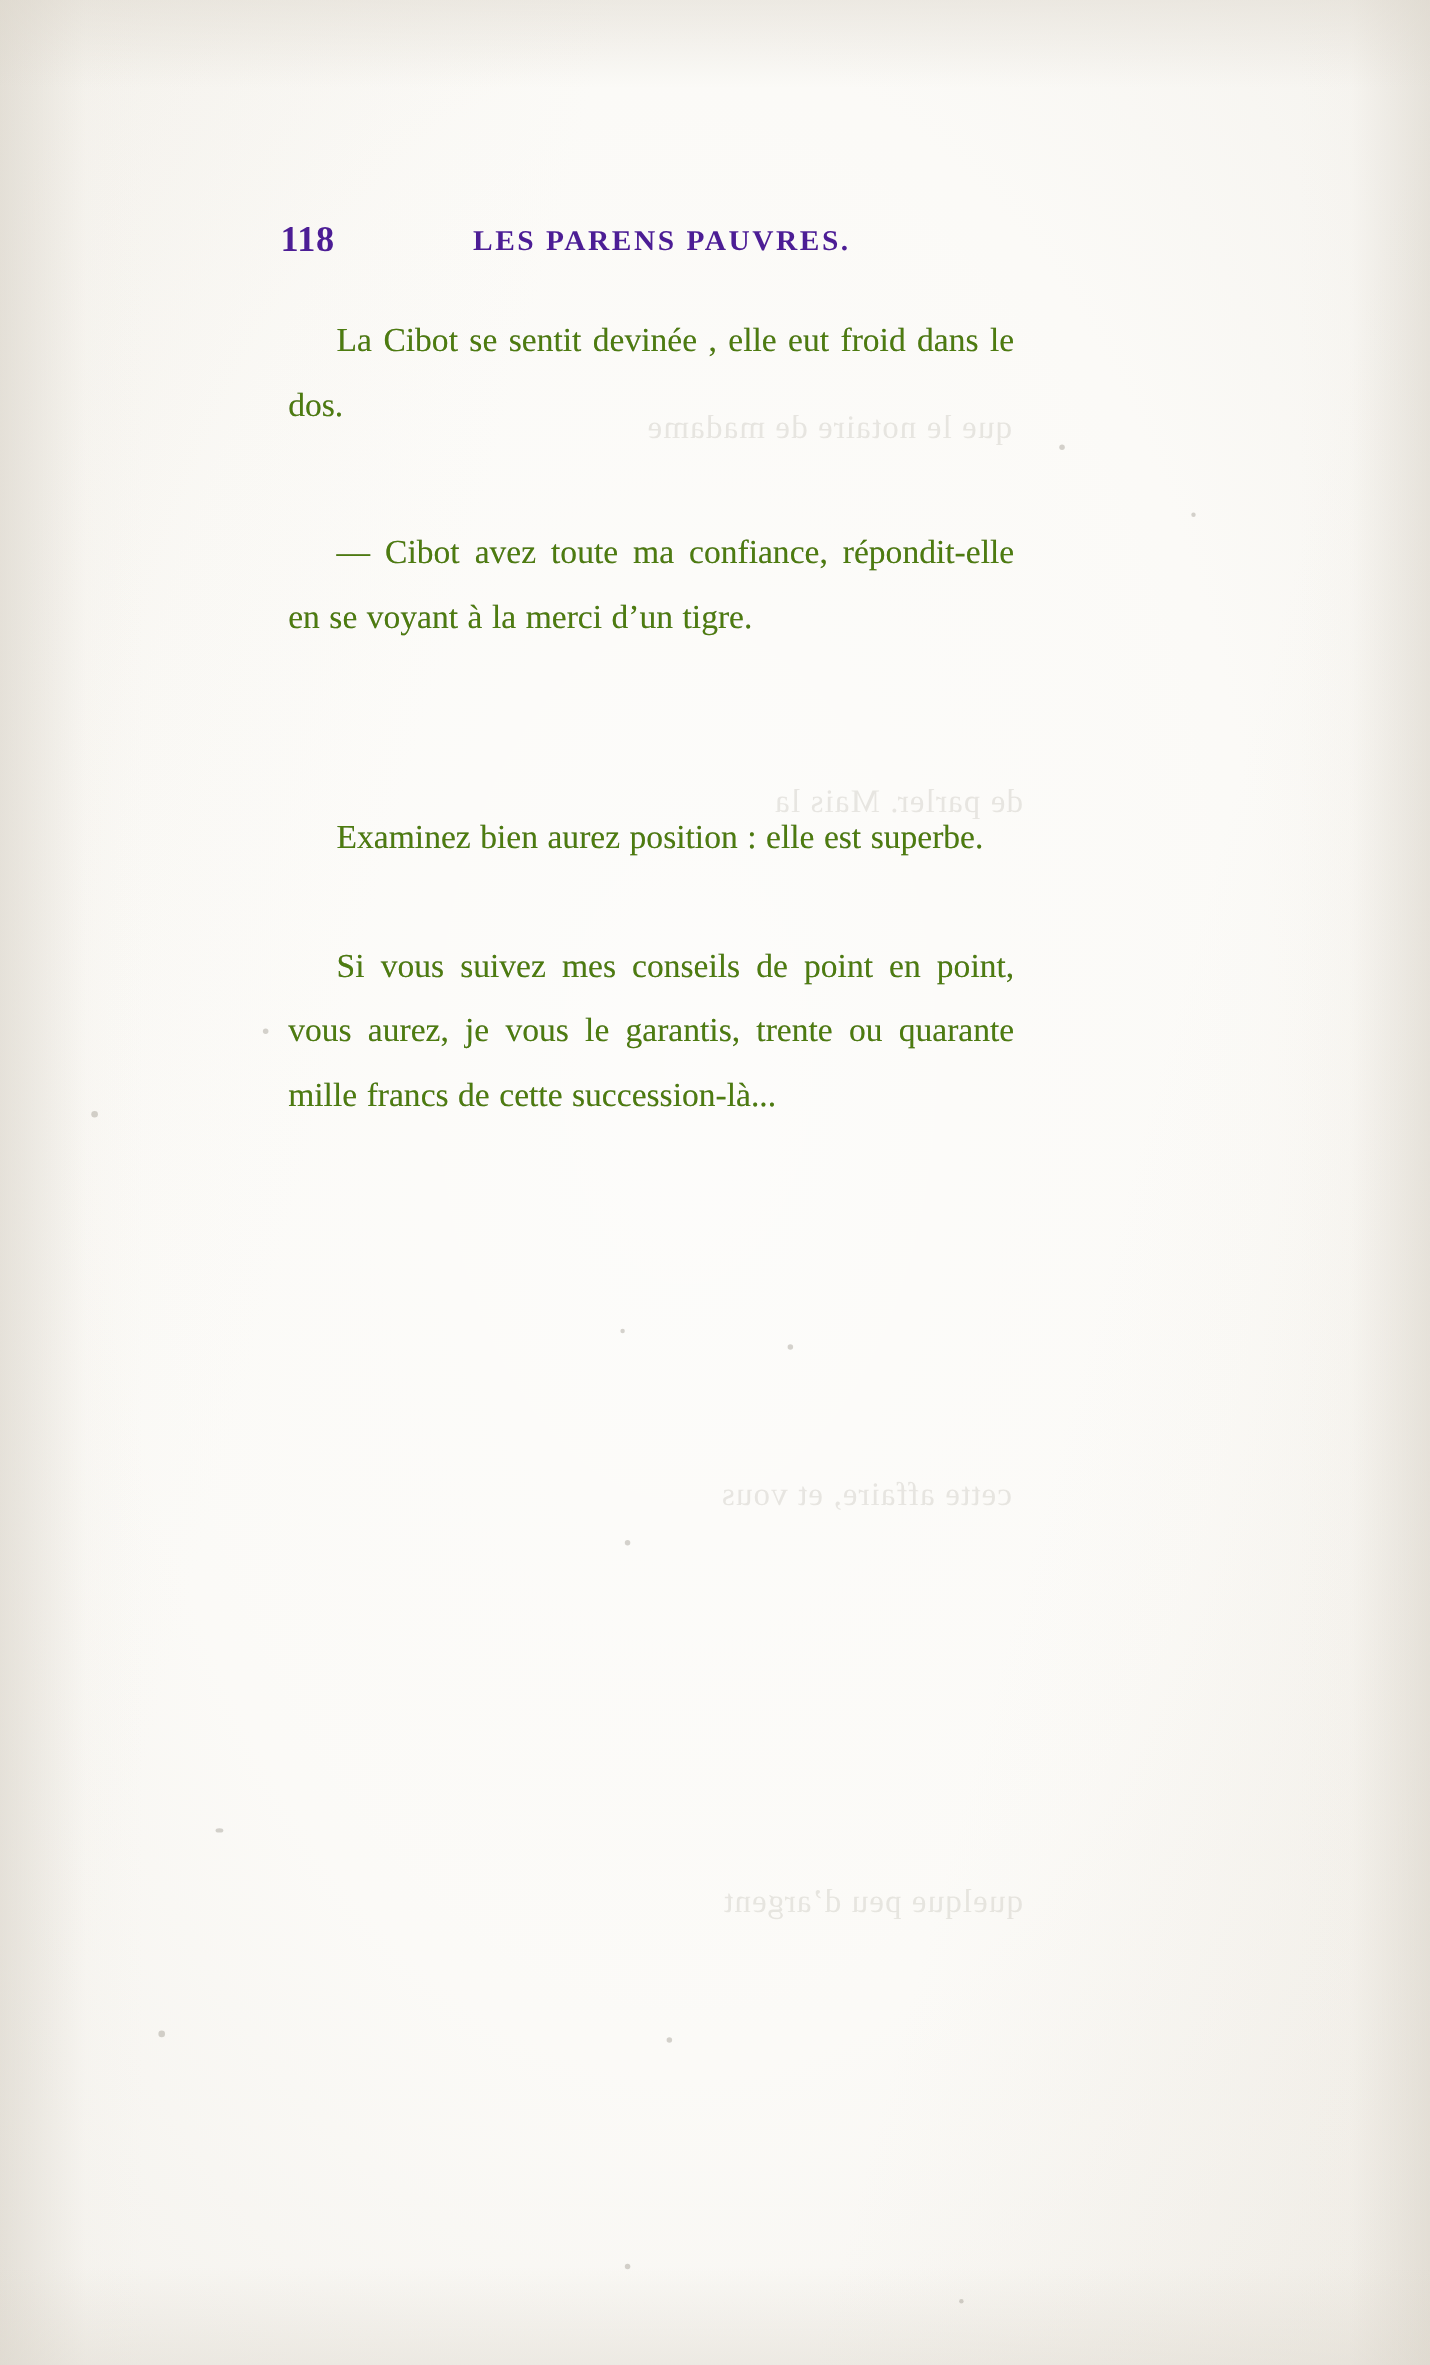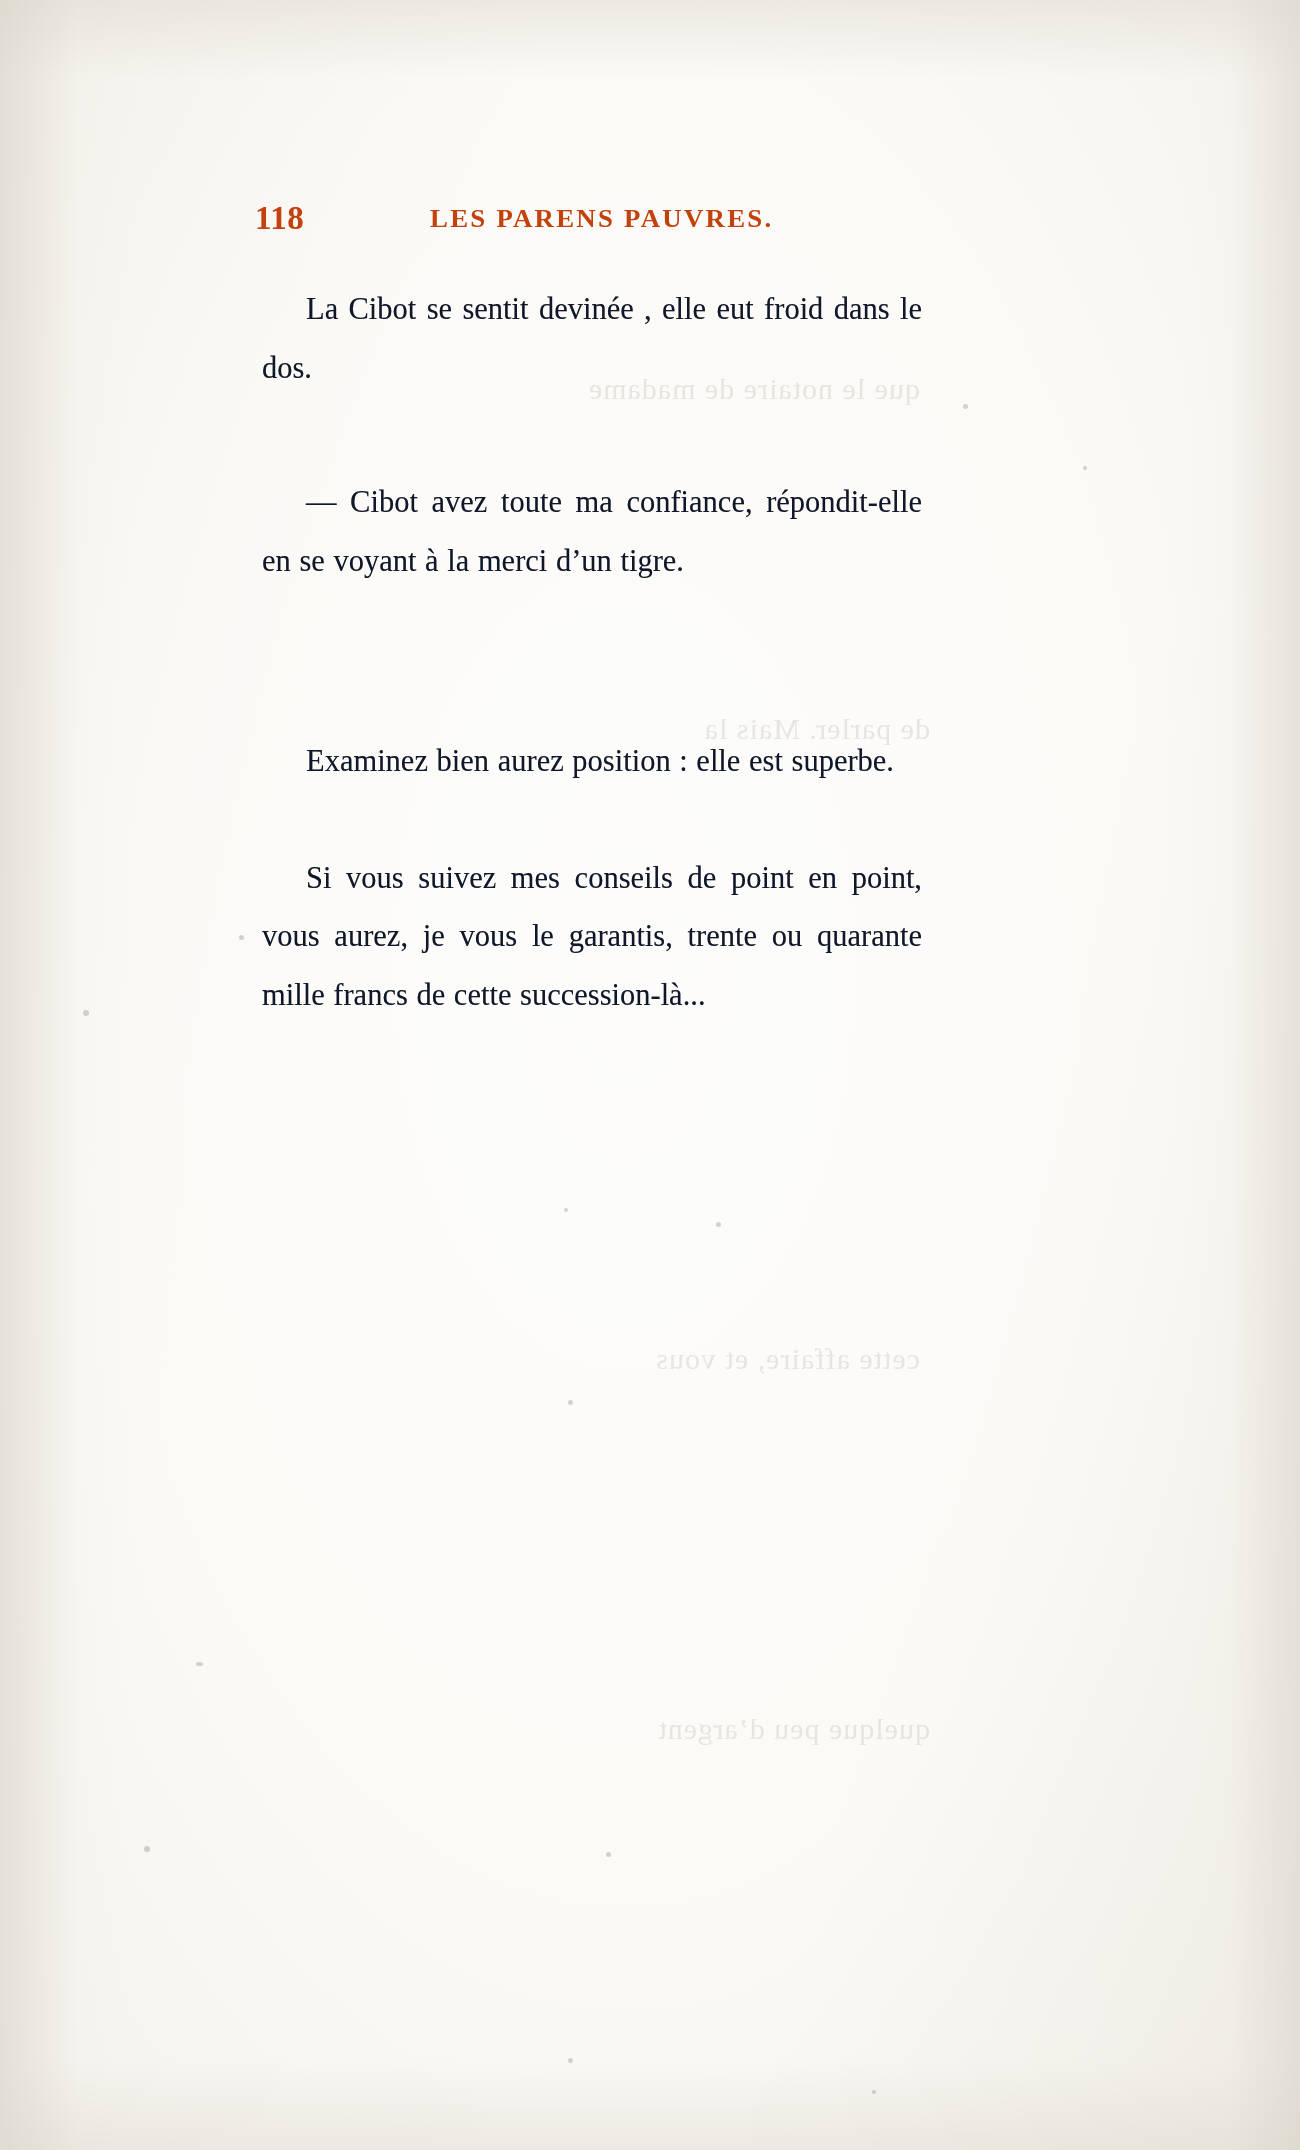--- a/index.html
+++ b/index.html
@@ -54,21 +54,21 @@
     pointer-events: none;
   }
 
   
   .running-head {
     position: absolute;
     left: 255px;
     top: 200px;
     width: 680px;
     height: 40px;
-    color: #c2410c;
+    color: #4c1d95;
   }
   .folio {
     position: absolute;
     left: 0;
     top: 0;
     font-size: 33px;
     font-weight: 700;
     letter-spacing: 0.5px;
     font-family: "Liberation Serif", serif;
   }
@@ -83,21 +83,21 @@
     text-transform: uppercase;
     transform: scaleX(1.03);
   }
 
   
   .textblock {
     position: absolute;
     left: 262px;
     top: 280px;
     width: 660px;
-    color: #0f172a;
+    color: #4d7c0f;
   }
   .para {
     font-size: 30.5px;
     line-height: 1.92;
     text-align: justify;
     text-align-last: left;
     margin: 0;
     word-spacing: 1px;
   }
   .para.indent {

